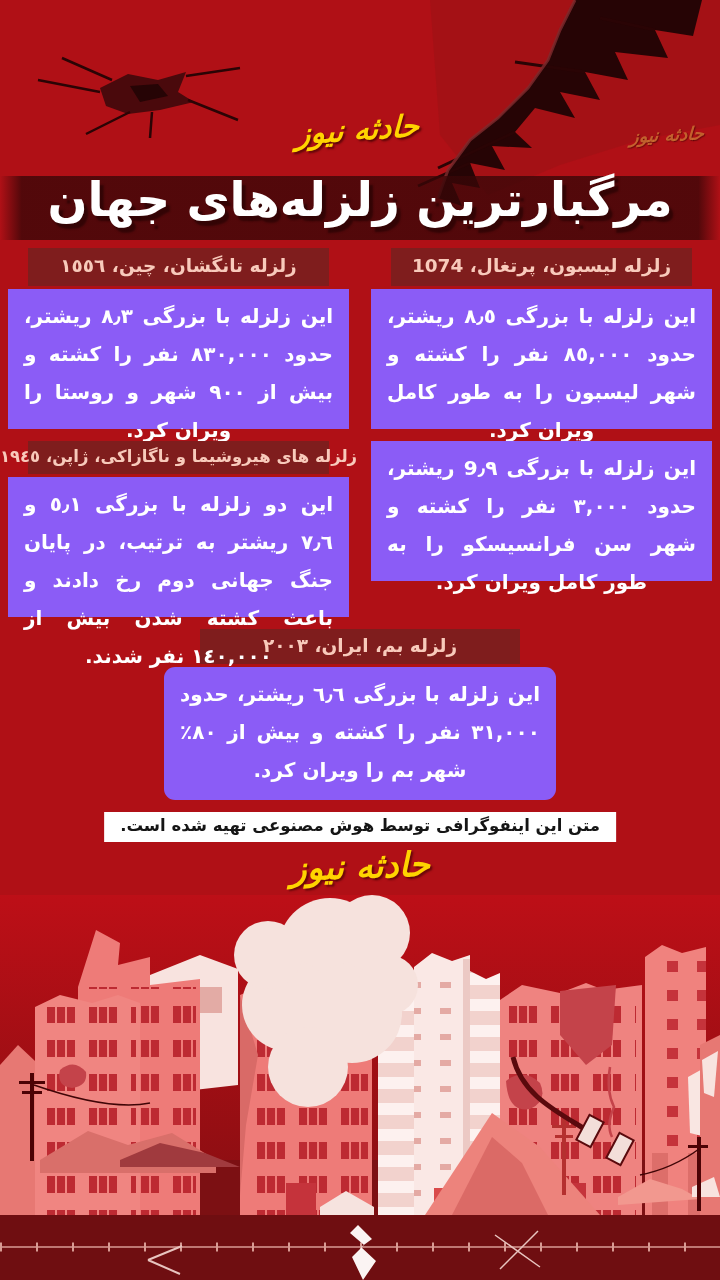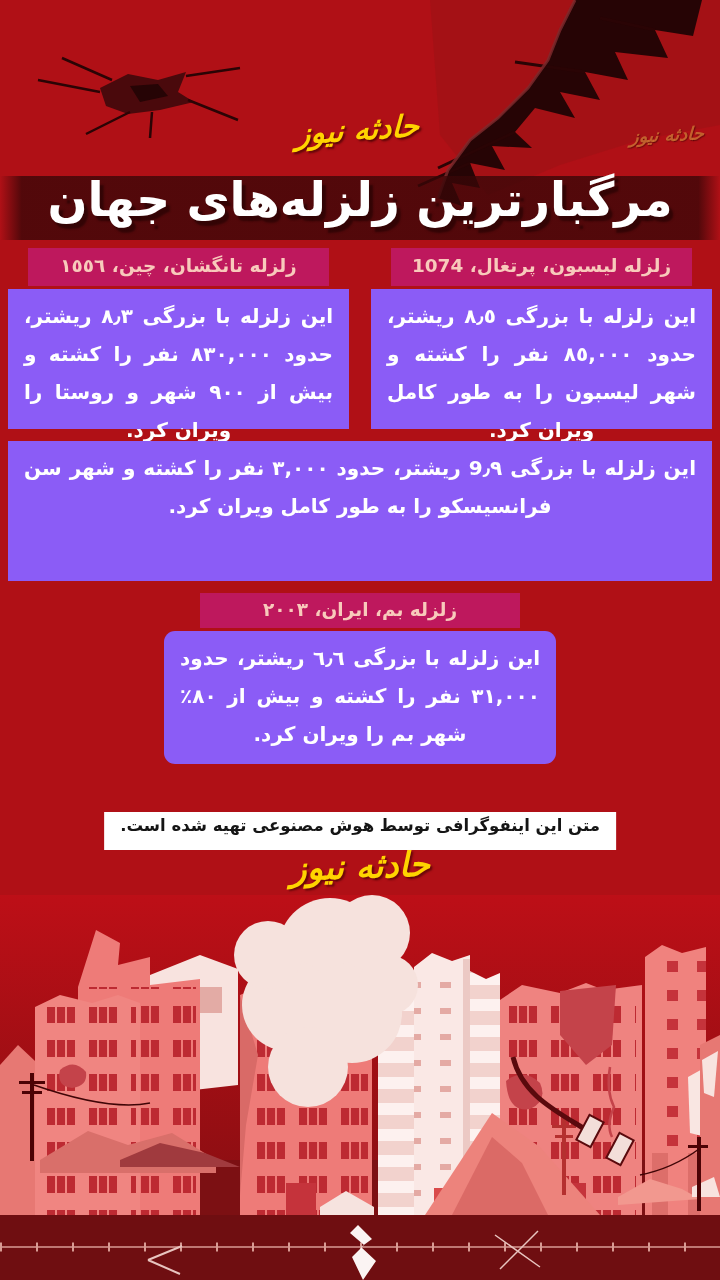--- a/index.html
+++ b/index.html
@@ -33,39 +33,39 @@
   }
   .title{
     margin:0;color:#ffffff;font-size:47px;font-weight:bold;line-height:1;
     padding-bottom:6px;letter-spacing:-1px;
     text-shadow:4px 5px 2px rgba(25,0,0,.55);
   }
   .cards{position:absolute;top:248px;right:8px;left:8px;}
   .row{display:flex;gap:22px;margin-bottom:12px;}
   .card{flex:1;min-width:0;}
   .card-header{
-    width:88%;margin:0 auto 3px;background:#be185d;color:#f8cabb;
+    width:88%;margin:0 auto 3px;background:#7f1d1d;color:#f8cabb;
     font-weight:bold;font-size:18.5px;height:38px;box-sizing:border-box;
     display:flex;align-items:center;justify-content:center;
     padding:0 6px 3px;white-space:nowrap;
   }
   .row2 .card-header{height:33px;font-size:16.5px;}
   .card-header.small-title{font-size:13.5px;}
   .card-body{
     background:#8b5cf6;color:#ffffff;box-sizing:border-box;height:140px;
     font-size:20px;font-weight:bold;line-height:38px;
     padding:8px 16px 12px;text-align:justify;text-align-last:center;
   }
   .card-bam{width:392px;margin:11px auto 0;}
   .card-bam .card-header{width:320px;height:35px;}
   .card-bam .card-body{height:133px;border-radius:11px;}
   .disclaimer{
     position:absolute;top:812px;left:50%;transform:translateX(-50%);
     background:#ffffff;color:#151515;font-size:16.5px;font-weight:bold;
-    padding:4px 16px 15px;white-space:nowrap;
+    padding:4px 16px 7px;white-space:nowrap;
   }
   .logo-bottom{
     position:absolute;top:846px;left:0;width:720px;text-align:center;
     font-size:34px;transform:rotate(-2deg);
     text-shadow:2px 2px 2px rgba(60,0,0,.6);
   }
   .city{position:absolute;top:895px;left:0;}
 </style>
 </head>
 <body>
@@ -104,20 +104,24 @@
         <div class="card-body">این زلزله با بزرگی ٨٫٥ ریشتر، حدود ٨٥,٠٠٠ نفر را کشته و شهر لیسبون را به طور کامل ویران کرد.</div>
       </section>
       <section class="card">
         <div class="card-header">زلزله تانگشان، چین، ١٥٥٦</div>
         <div class="card-body">این زلزله با بزرگی ٨٫٣ ریشتر، حدود ٨٣٠,٠٠٠ نفر را کشته و بیش از ٩٠٠ شهر و روستا را ویران کرد.</div>
       </section>
     </div>
     <div class="row row2">
       <section class="card">
         <div class="card-body">این زلزله با بزرگی 9٫٩ ریشتر، حدود ٣,٠٠٠ نفر را کشته و شهر سن فرانسیسکو را به طور کامل ویران کرد.</div>
+      </section>
+      <section class="card">
+        <div class="card-header">زلزله های هیروشیما و ناگازاکی، ژاپن، ١٩٤٥</div>
+        <div class="card-body">این دو زلزله با بزرگی ٥٫١ و ٧٫٦ ریشتر به ترتیب، در پایان جنگ جهانی دوم رخ دادند و باعث کشته شدن بیش از ١٤٠,٠٠٠ نفر شدند.</div>
       </section>
     </div>
     <section class="card card-bam">
       <div class="card-header">زلزله بم، ایران، ٢٠٠٣</div>
       <div class="card-body">این زلزله با بزرگی ٦٫٦ ریشتر، حدود ٣١,٠٠٠ نفر را کشته و بیش از ٨٠٪ شهر بم را ویران کرد.</div>
     </section>
   </div>
 
   <div class="disclaimer">متن این اینفوگرافی توسط هوش مصنوعی تهیه شده است.</div>
 

